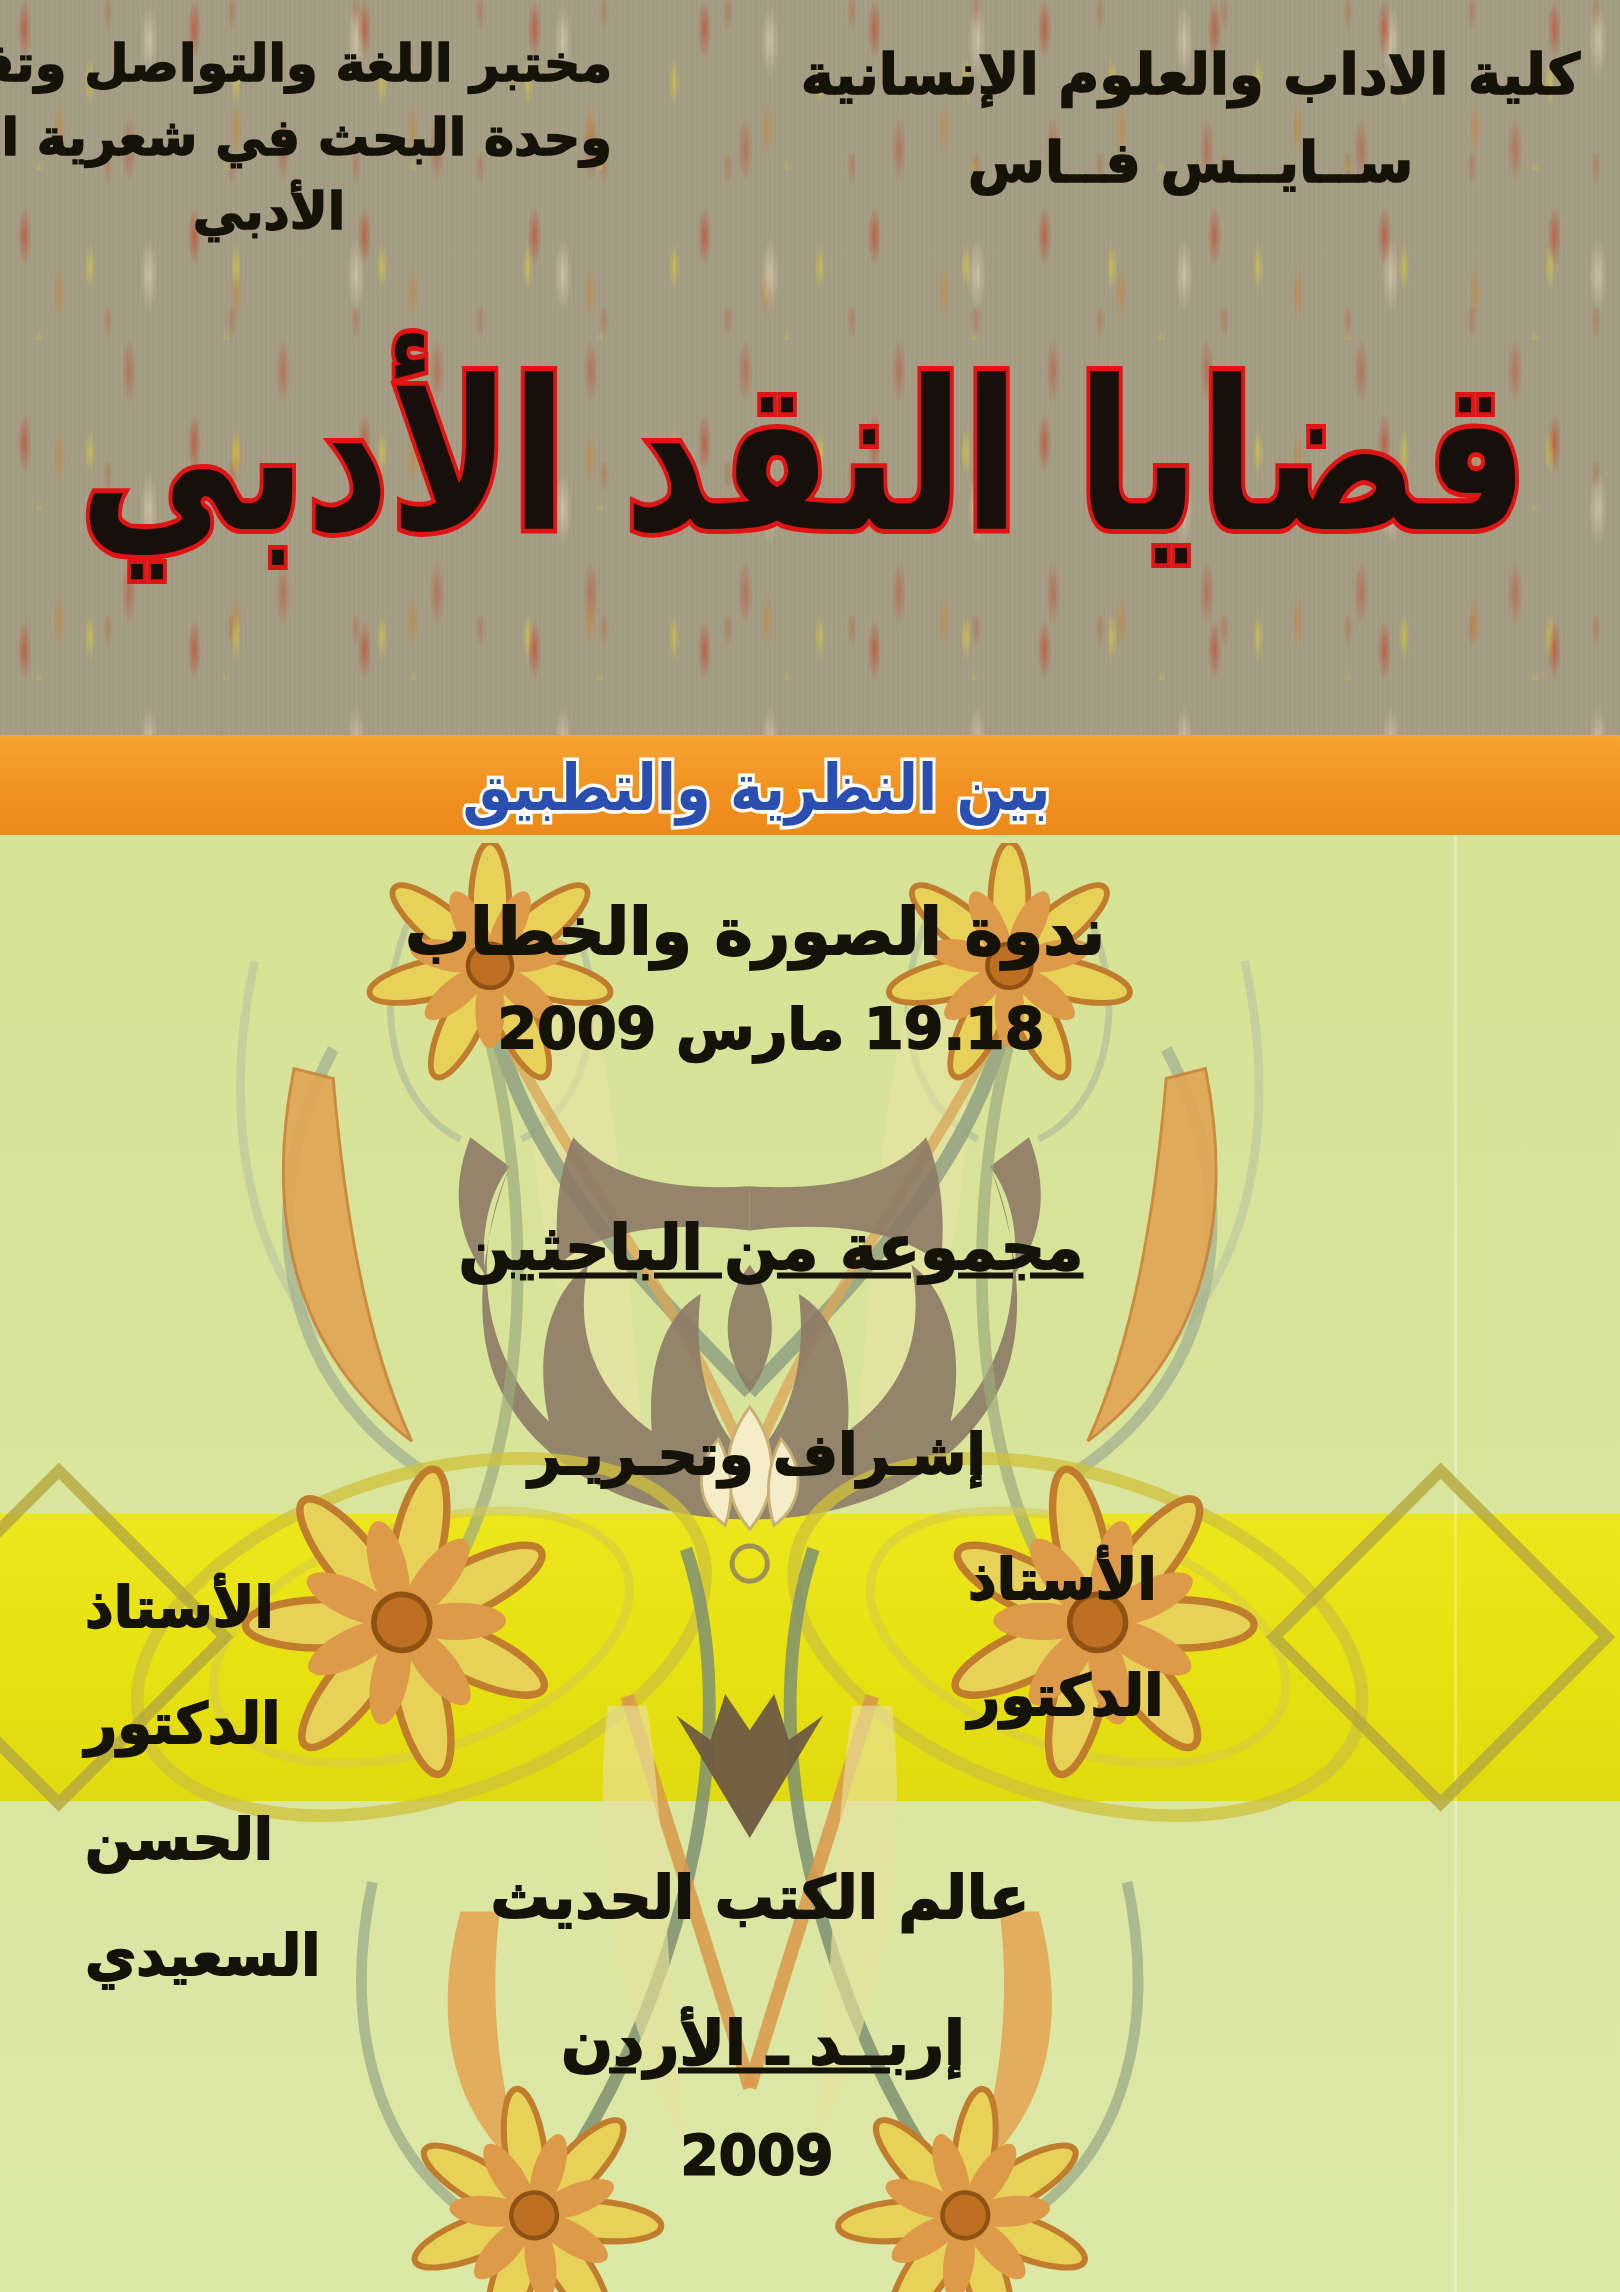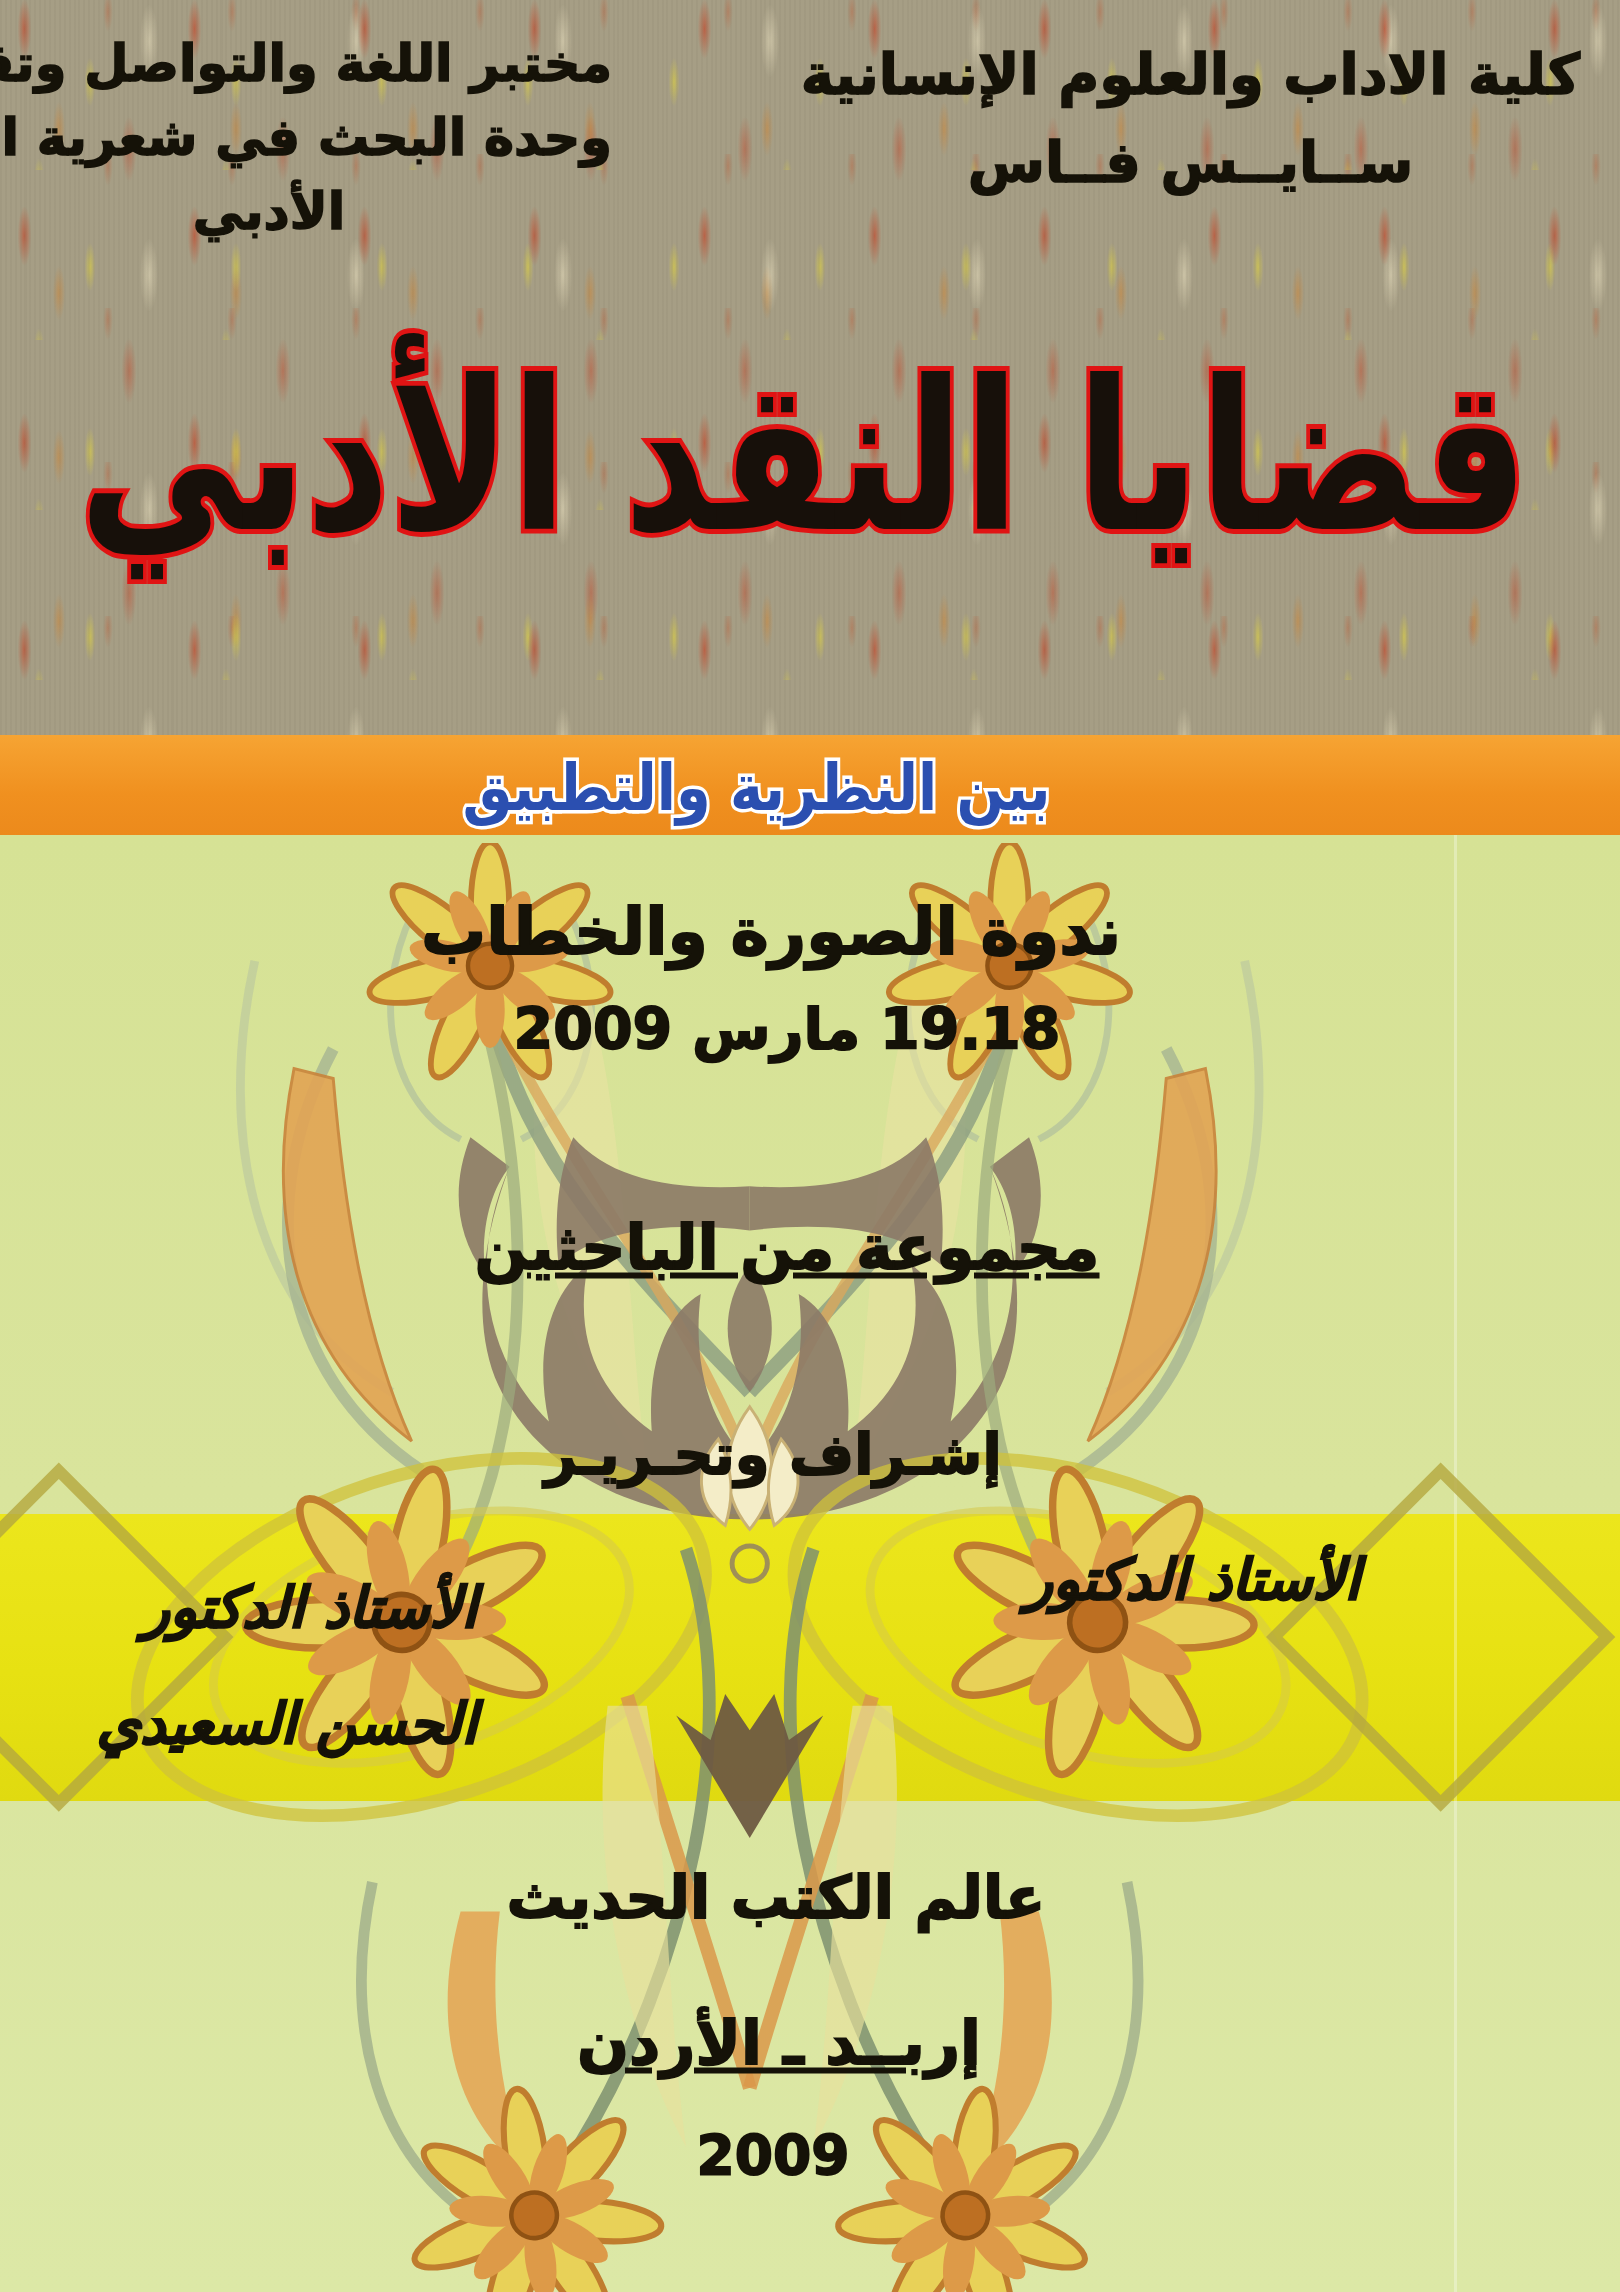--- a/index.html
+++ b/index.html
@@ -43,26 +43,26 @@
   .yellow-band{
     position:absolute;left:0;top:1514px;width:1620px;height:287px;
     background:linear-gradient(180deg,#ece61c,var(--yellow-band) 55%,#e0da10);
   }
   .crease{
     position:absolute;left:1454px;top:835px;width:2.9px;height:1457px;
     background:rgba(255,255,255,.30);
   }
   
   .ar{direction:rtl;white-space:nowrap;font-weight:700;-webkit-text-stroke:1.8px currentColor;}
-  .abs{position:absolute;transform:translate(-50%,-50%);margin-left:16px;}
+  .abs{position:absolute;transform:translate(-50%,-50%);}
   .corner-block{position:absolute;text-align:center;direction:rtl;font-weight:700;-webkit-text-stroke:1.6px currentColor;}
   .corner-block div{white-space:nowrap;}
   .uni{right:22.5px;top:31px;width:814px;font-size:56px;line-height:88px;}
   .lab{left:-74px;top:27.4px;width:686px;font-size:51px;line-height:74px;}
-  .editor-block{position:absolute;text-align:right;direction:rtl;font-weight:700;-webkit-text-stroke:1.8px currentColor;font-size:56px;line-height:116px;z-index:3;font-style:italic;}
+  .editor-block{position:absolute;text-align:left;direction:rtl;font-weight:700;-webkit-text-stroke:1.8px currentColor;font-size:56px;line-height:116px;z-index:3;}
   .svg-layer{position:absolute;left:0;pointer-events:none;}
   .z2{z-index:2;} .z3{z-index:3;}
 </style>
 </head>
 <body>
 
 <div class="cover">
 
   <div class="marble"></div>
   <div class="green-field"></div>

